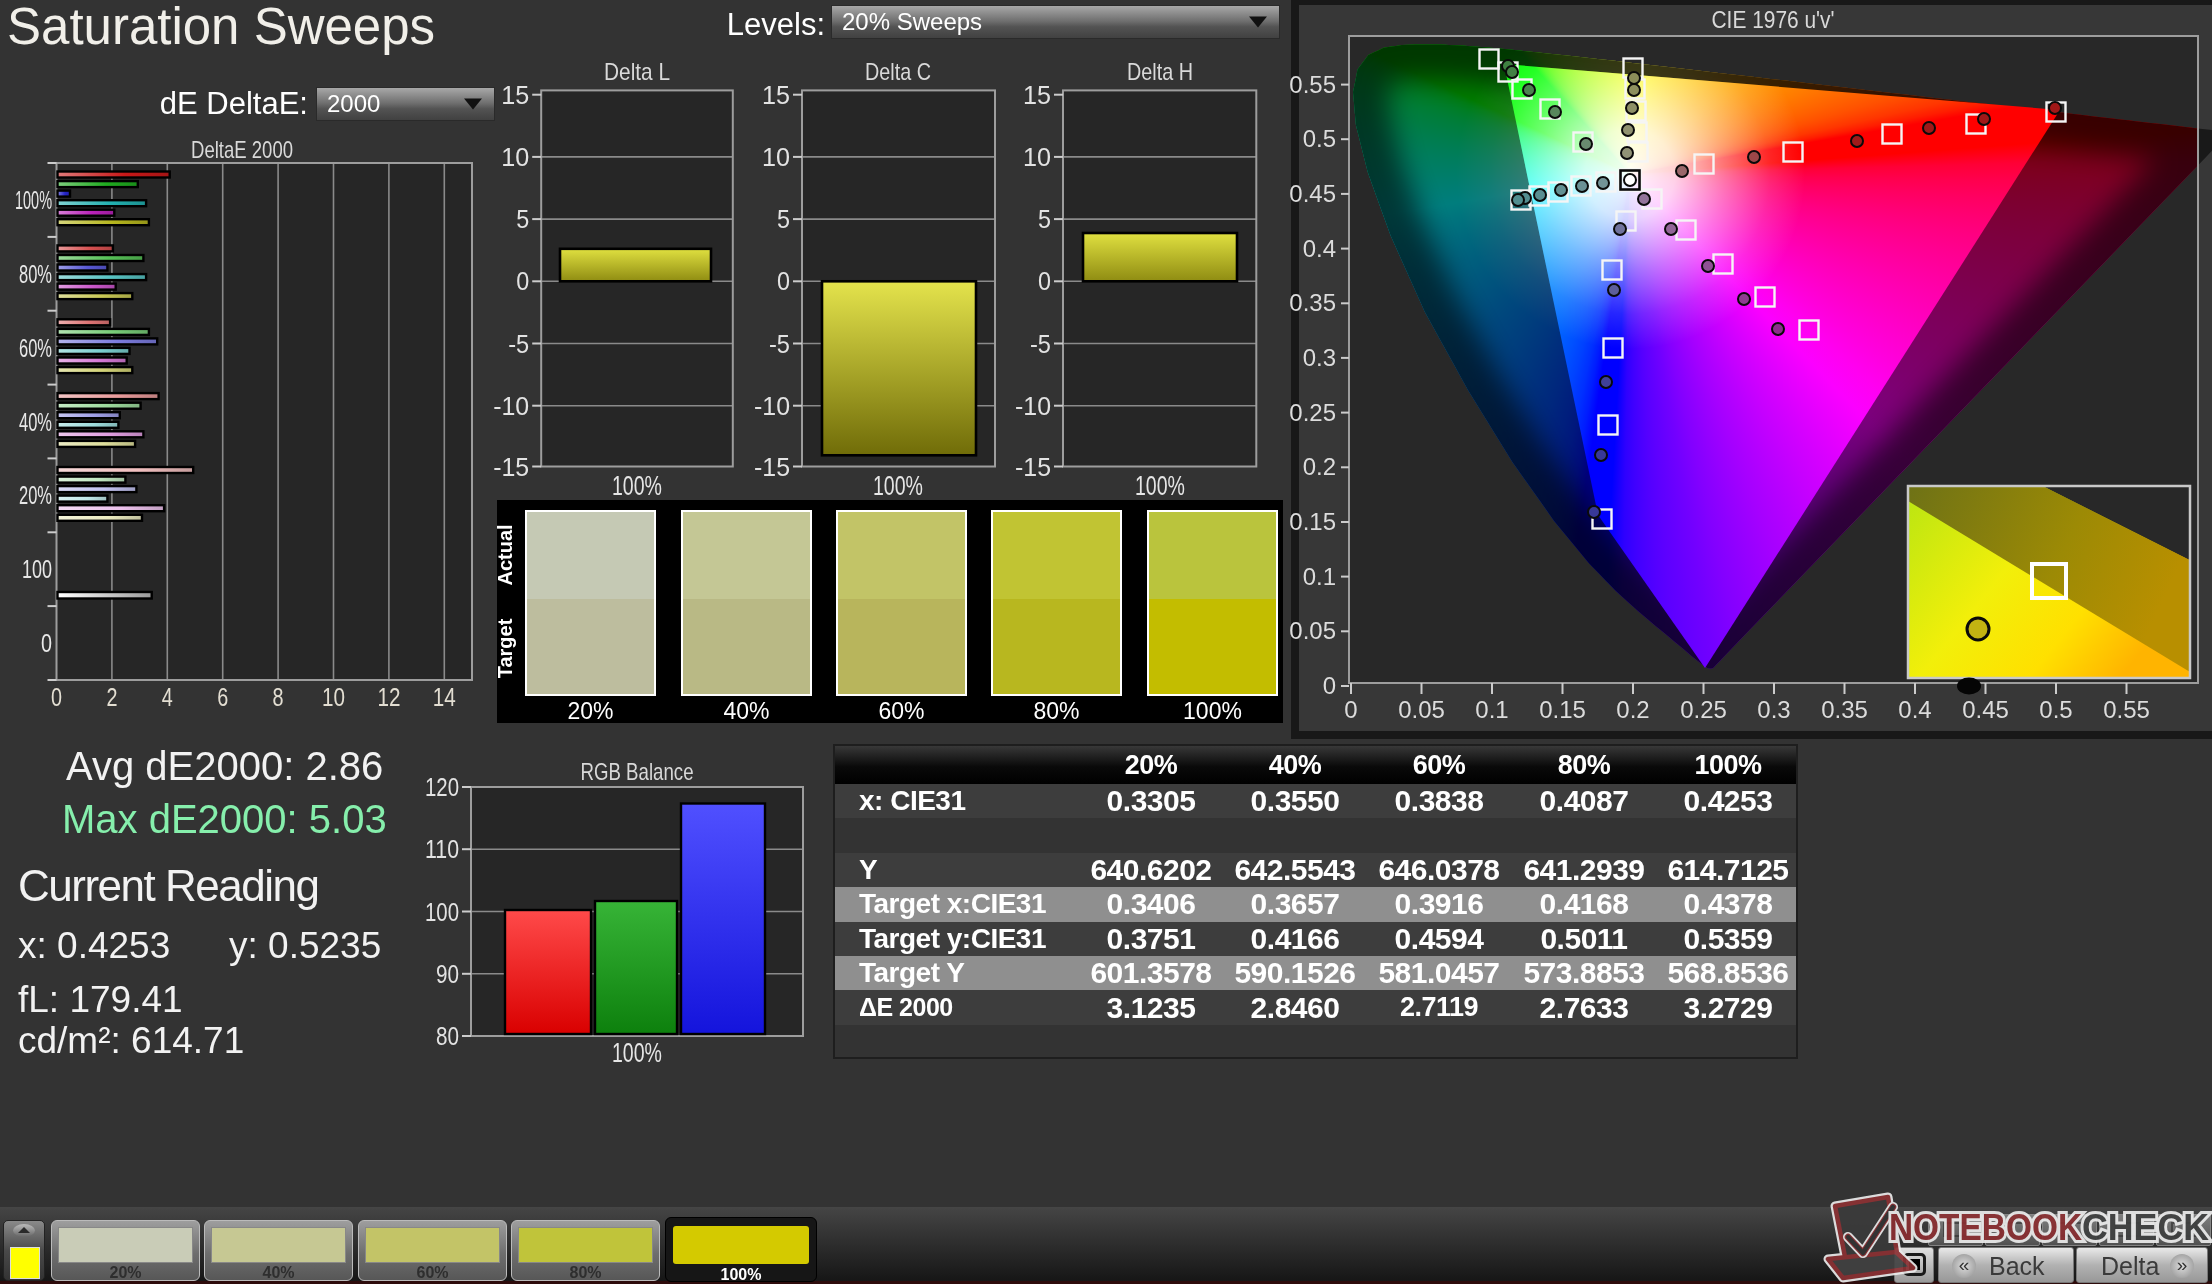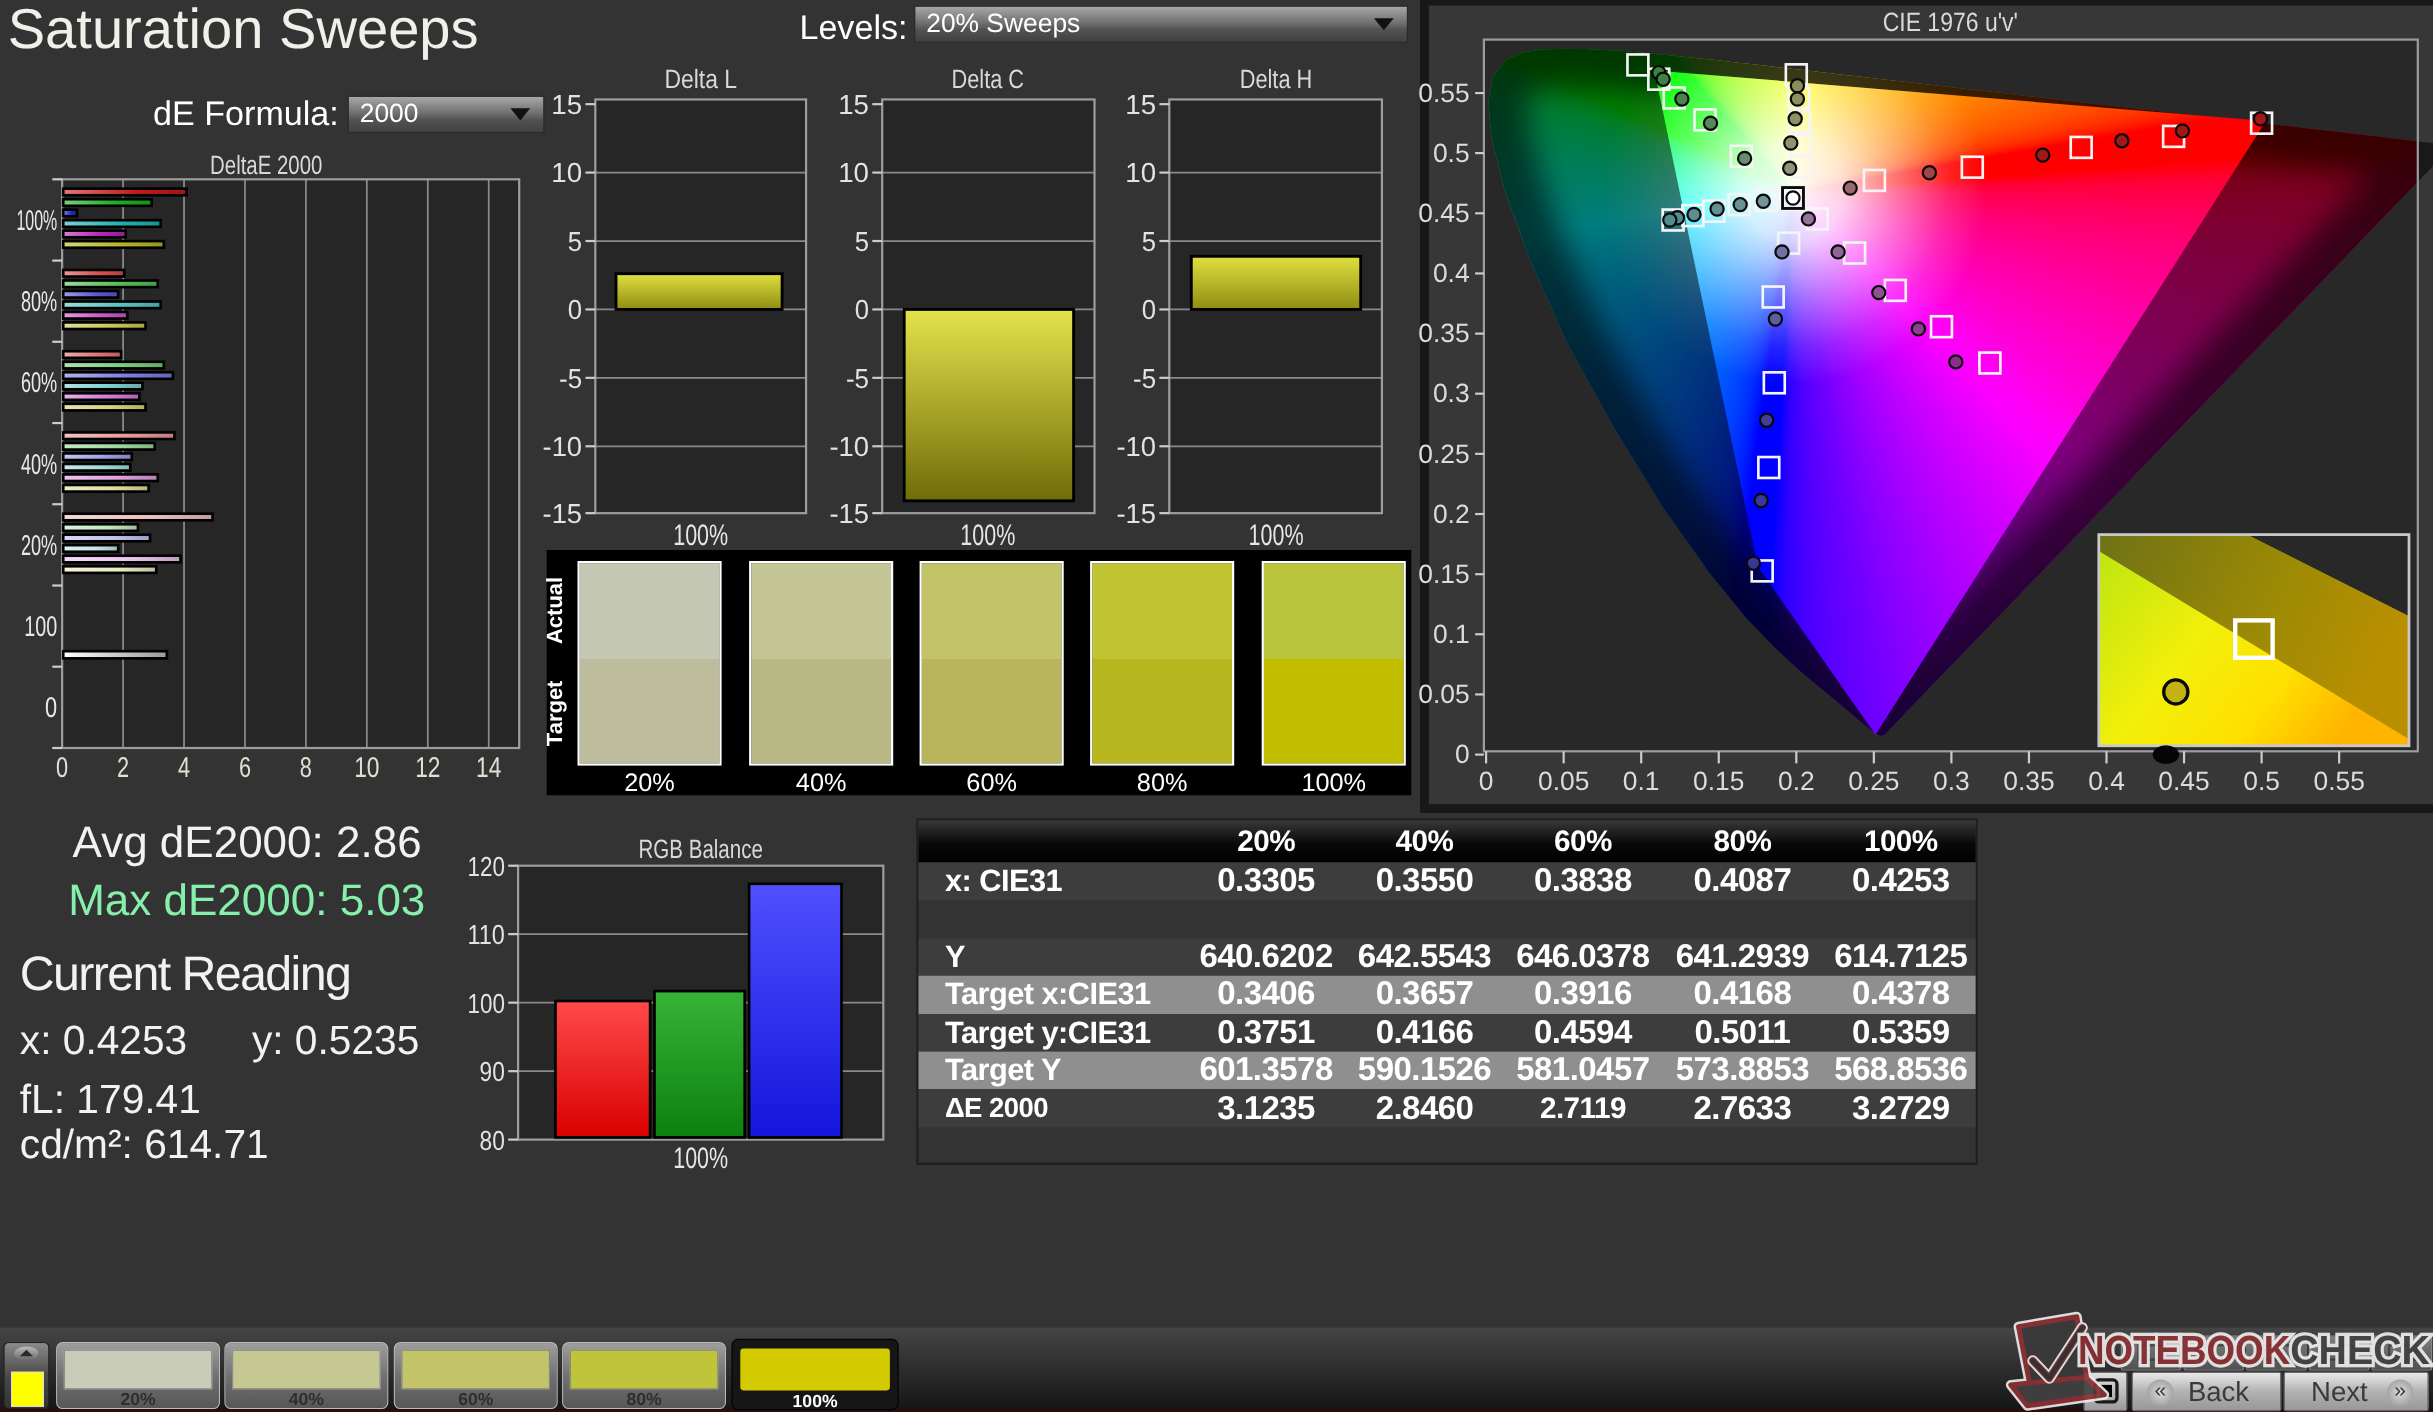--- a/index.html
+++ b/index.html
@@ -572,21 +572,21 @@
 <rect x="595" y="901" width="82" height="133" fill="url(#gb)" stroke="#000" stroke-width="2.4"></rect>
 <rect x="681" y="803.5" width="84" height="230.5" fill="url(#bb)" stroke="#000" stroke-width="2.4"></rect>
 <text x="637" y="1062" font-size="27" fill="#e6e6e6" text-anchor="middle" textLength="50" lengthAdjust="spacingAndGlyphs">100%</text>
 </svg>
 <div class="abs" style="left:7px;top:-3px;font-size:51px;color:#f1efe9;letter-spacing:0px">Saturation Sweeps</div>
 <div class="abs lab" style="left:640px;top:7px;width:185px;text-align:right">Levels:</div>
 <div class="abs dd" style="left:831px;top:5px;width:449px;height:34px">
     <div class="tx">20% Sweeps</div>
     <div class="ar"></div>
   </div>
-<div class="abs lab" style="left:120px;top:86px;width:188px;text-align:right">dE Formula:</div>
+<div class="abs lab" style="left:120px;top:86px;width:188px;text-align:right">dE DeltaE:</div>
 <div class="abs dd" style="left:316px;top:87px;width:179px;height:34px">
     <div class="tx">2000</div>
     <div class="ar"></div>
   </div>
 <div class="abs" style="left:497px;top:500px;width:786px;height:223px;background:#000">
 <div class="sw" style="left:28px;top:10px;width:131px;height:186px;border:2px solid #fff;background:linear-gradient(#c5c9b4 0 48%,#bdbd9e 48% 100%)"></div>
 <div class="swl" style="left:28px;top:198px">20%</div>
 <div class="sw" style="left:184px;top:10px;width:131px;height:186px;border:2px solid #fff;background:linear-gradient(#c4c795 0 48%,#b9b985 48% 100%)"></div>
 <div class="swl" style="left:184px;top:198px">40%</div>
 <div class="sw" style="left:339px;top:10px;width:131px;height:186px;border:2px solid #fff;background:linear-gradient(#c2c467 0 48%,#b8b55c 48% 100%)"></div>
@@ -707,21 +707,21 @@
 <div class="abs" style="left:1894px;top:1247px;width:40px;height:36px;background:linear-gradient(#e0e0e0,#9a9a9a);border-radius:3px;border:1px solid #777">
     <div style="position:absolute;left:8px;top:5px;width:23px;height:23px;border:3px solid #1a1a1a;border-radius:5px">
       <div style="position:absolute;left:3px;top:3px;width:11px;height:11px;background:#000"></div>
     </div>
   </div>
 <div class="abs" style="left:1938px;top:1247px;width:136px;height:36px;background:linear-gradient(#e9e9e9,#b2b2b2 50%,#989898);border-radius:3px;border:1px solid #777">
     <div style="position:absolute;left:13px;top:6px;width:24px;height:24px;border-radius:50%;background:radial-gradient(#ddd,#8d8d8d);color:#333;font-size:19px;text-align:center;line-height:22px">«</div>
     <div style="position:absolute;left:50px;top:4px;font-size:25px;color:#3a3a3a">Back</div>
   </div>
 <div class="abs" style="left:2076px;top:1247px;width:132px;height:36px;background:linear-gradient(#e9e9e9,#b2b2b2 50%,#989898);border-radius:3px;border:1px solid #777">
-    <div style="position:absolute;left:24px;top:4px;font-size:25px;color:#3a3a3a">Next</div>
+    <div style="position:absolute;left:24px;top:4px;font-size:25px;color:#3a3a3a">Delta</div>
     <div style="position:absolute;right:13px;top:6px;width:24px;height:24px;border-radius:50%;background:radial-gradient(#ddd,#8d8d8d);color:#333;font-size:19px;text-align:center;line-height:22px">»</div>
   </div>
 <svg class="abs" style="left:1820px;top:1190px" width="392" height="94" viewBox="0 0 392 94">
 <g opacity="0.92">
 <g stroke="#ebebeb" stroke-width="9" fill="none" stroke-linejoin="round" stroke-linecap="round">
 <path d="M15,16 L68,7 L77,63 L26,72 Z"></path>
 <path d="M8,69 L76,62 L93,78 L23,88 Z"></path>
 <path d="M28,47 L43,63 L73,17"></path>
 </g>
 <g stroke="#8c3134" stroke-width="4.5" fill="#3a3a3a" stroke-linejoin="round" stroke-linecap="round">

